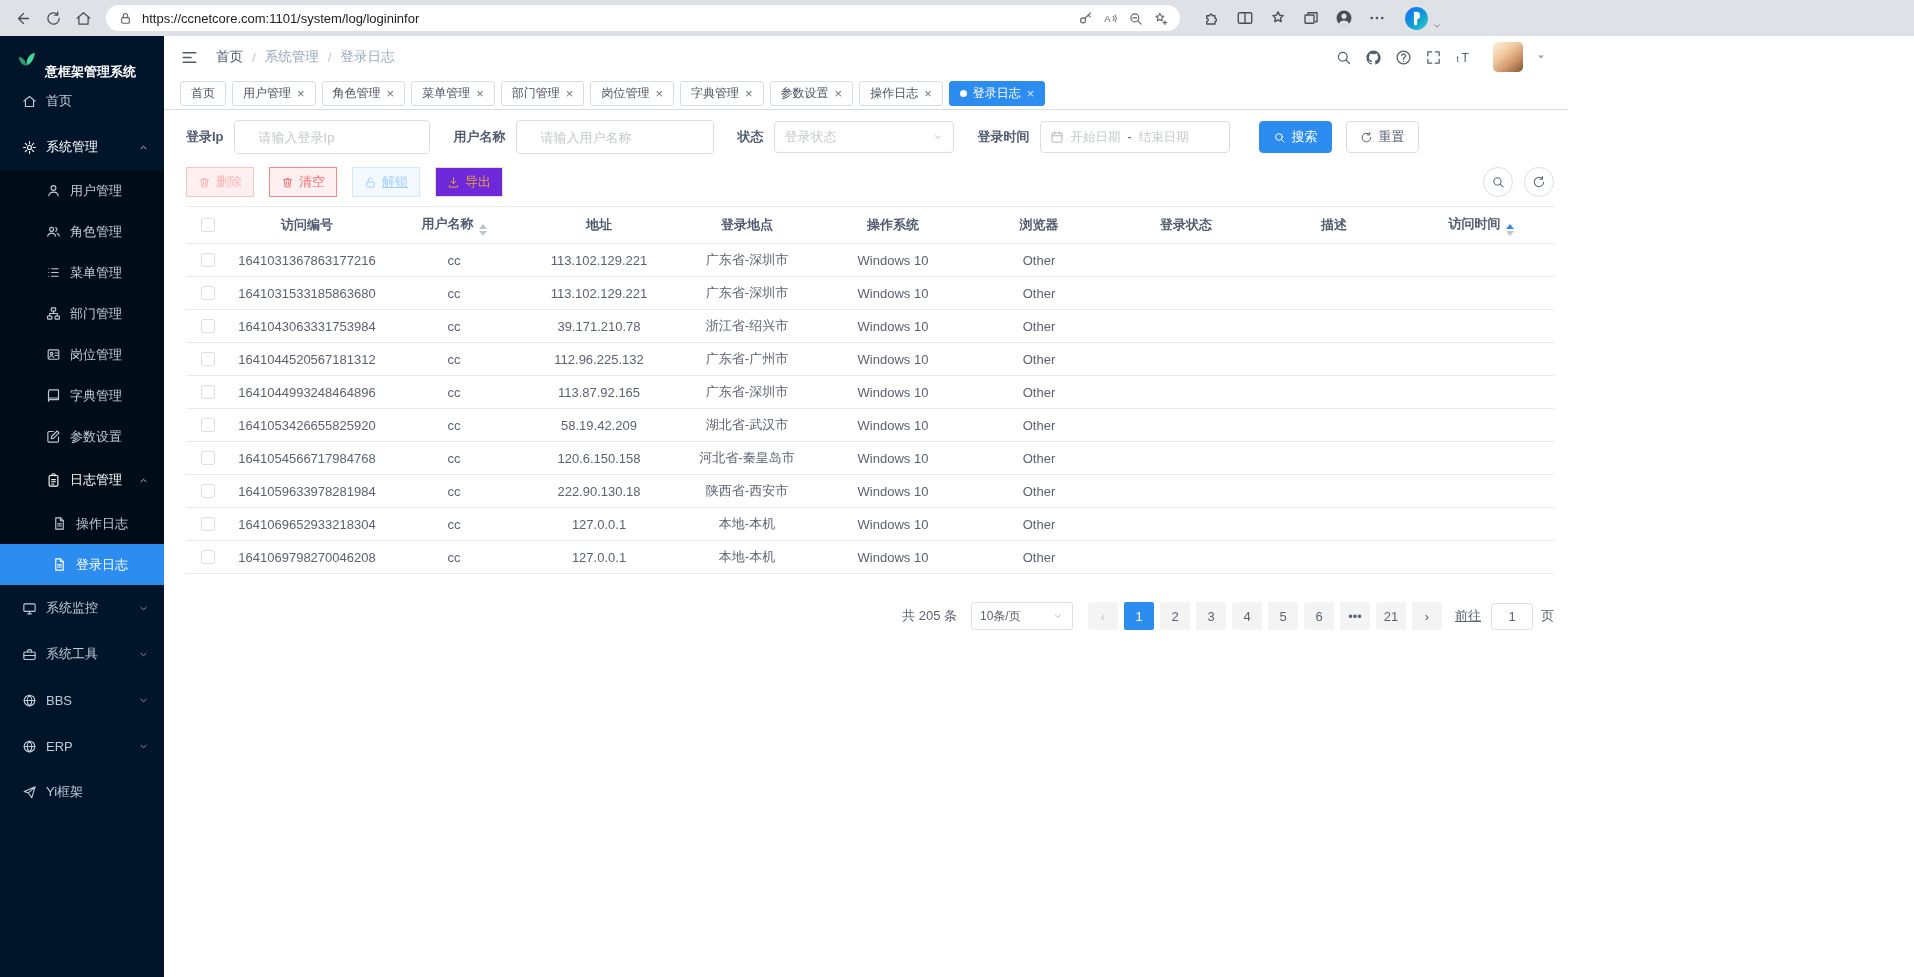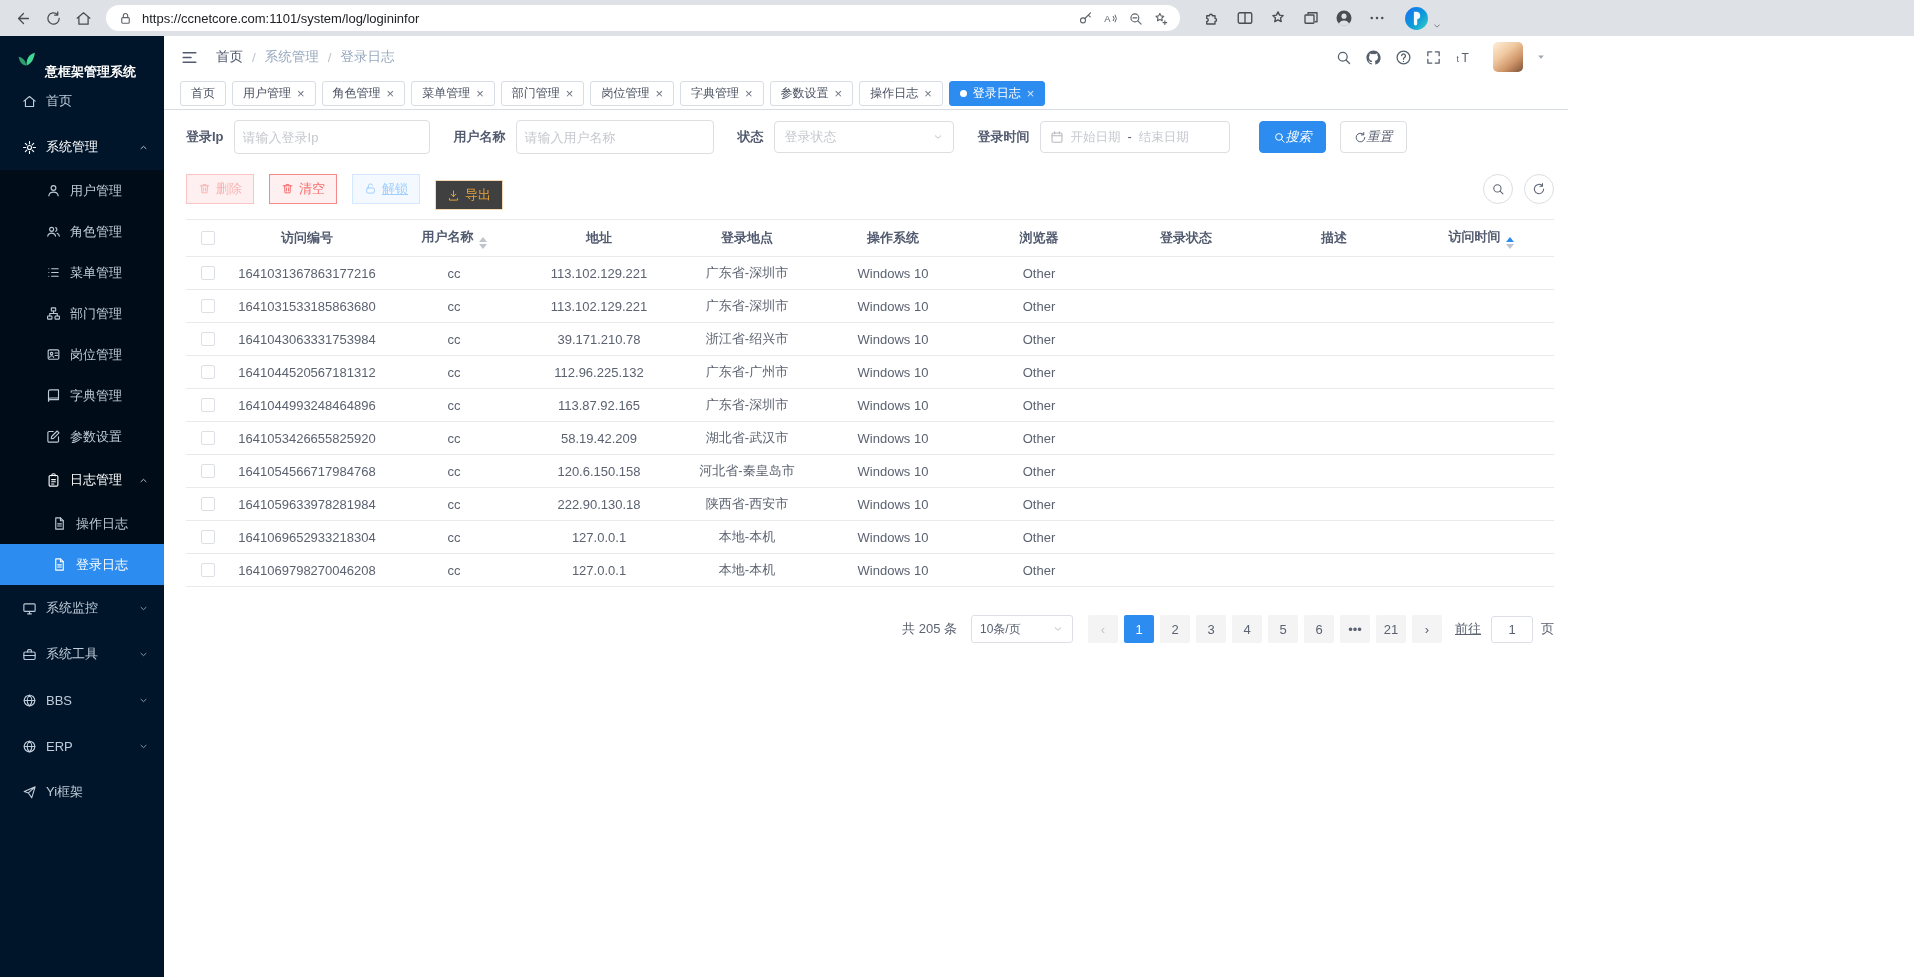--- a/index.html
+++ b/index.html
@@ -67,42 +67,42 @@
   .tab.active { background: var(--accent, #2d8cf0); border-color: var(--accent, #2d8cf0); color: #fff; }
   .tab.active .dot { display: inline-block; }
   .tab-close { font-size: 13px; line-height: 1; opacity: .8; }
 
   
   .content { padding: 0 14px 0 22px; flex: 1; }
 
   .filters { display: flex; align-items: center; margin-top: 10px; }
   .f-group { display: flex; align-items: center; margin-right: 24px; }
   .f-label { font-weight: 700; color: #515a6e; margin-right: 10px; white-space: nowrap; }
-  .f-input { height: 34px; width: 196px; border: 1px solid #dcdee2; border-radius: 4px; padding: 0 8px; font-size: 13px; color: #515a6e; outline: none; background: #fff; }
+  .f-input { height: 34px; width: 196px; border: 1px solid #dcdee2; border-radius: 4px; padding: 0 24px; font-size: 13px; color: #515a6e; outline: none; background: #fff; }
   .f-input::placeholder { color: #c5c8ce; }
   .f-select { width: 180px; height: 32px; border: 1px solid #dcdee2; border-radius: 4px; display: flex; align-items: center; padding: 0 9px 0 10px; color: #c5c8ce; background: #fff; cursor: pointer; }
   .sel-caret { margin-left: auto; width: 12px; height: 12px; color: #b5b8bd; }
   .sel-caret svg { width: 12px; height: 12px; }
   .f-date { width: 190px; height: 32px; border: 1px solid #dcdee2; border-radius: 4px; display: flex; align-items: center; gap: 7px; padding: 0 9px; background: #fff; font-size: 12.5px; cursor: pointer; }
   .f-date .cal { width: 14px; height: 14px; color: #b5b8bd; flex-shrink: 0; }
   .f-date .cal svg { width: 14px; height: 14px; }
   .ph { color: #c5c8ce; }
   .dsep { color: #515a6e; }
-  .btn-search, .btn-reset { height: 32px; padding: 0 13px; border-radius: 4px; display: inline-flex; align-items: center; gap: 0; font-size: 13px; cursor: pointer; font-style: italic; }
+  .btn-search, .btn-reset { height: 32px; padding: 0 13px; border-radius: 4px; display: inline-flex; align-items: center; gap: 6px; font-size: 13px; cursor: pointer; }
   .btn-search { background: var(--accent, #2d8cf0); color: #fff; border: 1px solid var(--accent, #2d8cf0); margin-left: 5px; }
   .btn-reset { background: #fff; color: #515a6e; border: 1px solid #dcdee2; margin-left: 14px; }
   .bi { width: 13px; height: 13px; }
   .bi svg { width: 13px; height: 13px; }
 
   .toolbar { display: flex; align-items: center; margin-top: 13px; }
   .t-btn { height: 30px; padding: 0 11px; border-radius: 0; border: 1px solid; display: inline-flex; align-items: center; gap: 5px; font-size: 13px; margin-right: 15px; cursor: pointer; }
   .t-del    { background: #fef0f0; border-color: #fbc4c4; color: #f9b3b3; }
   .t-clear  { background: #fef0f0; border-color: #f78989; color: var(--danger, #f56c6c); }
   .t-unlock { background: #f3f9ff; border-color: #d4e9ff; color: #a0cfff; text-decoration: underline; }
-  .t-export { background: #404040; border-color: #f5dab1; color: var(--warning, #e6a23c); margin-top: 13px; }
+  .t-export { background: #6d28d9; border-color: #f5dab1; color: var(--warning, #e6a23c); }
   .toolbar-right { margin-left: auto; display: flex; gap: 11px; }
   .circle-btn { width: 30px; height: 30px; border: 1px solid #dcdee2; border-radius: 50%; display: flex; align-items: center; justify-content: center; color: #5b6270; background: #fff; cursor: pointer; }
   .circle-btn svg { width: 14px; height: 14px; }
 
   table { width: 100%; border-collapse: collapse; table-layout: fixed; margin-top: 9px; }
   th { height: 37px; font-size: 13px; font-weight: 700; color: #515a6e; border-bottom: 1px solid #e8eaec; border-top: 1px solid #e8eaec; text-align: center; white-space: nowrap; }
   td { height: 33px; font-size: 13px; color: #5b6270; border-bottom: 1px solid #e8eaec; text-align: center; white-space: nowrap; overflow: hidden; }
   .cb { width: 14px; height: 14px; border: 1px solid #dcdfe6; border-radius: 2px; margin: 0 auto; background: #fff; display: block; cursor: pointer; }
   .sort { display: inline-flex; flex-direction: column; gap: 2px; margin-left: 5px; vertical-align: -1px; cursor: pointer; }
   .sort i { width: 0; height: 0; border-left: 4px solid transparent; border-right: 4px solid transparent; display: block; }

